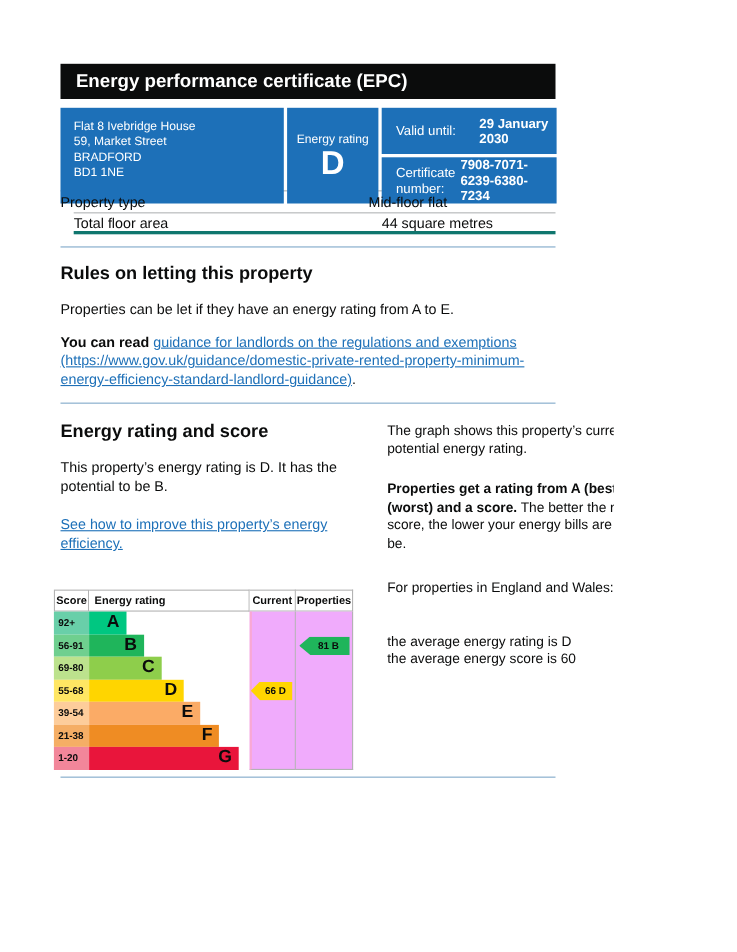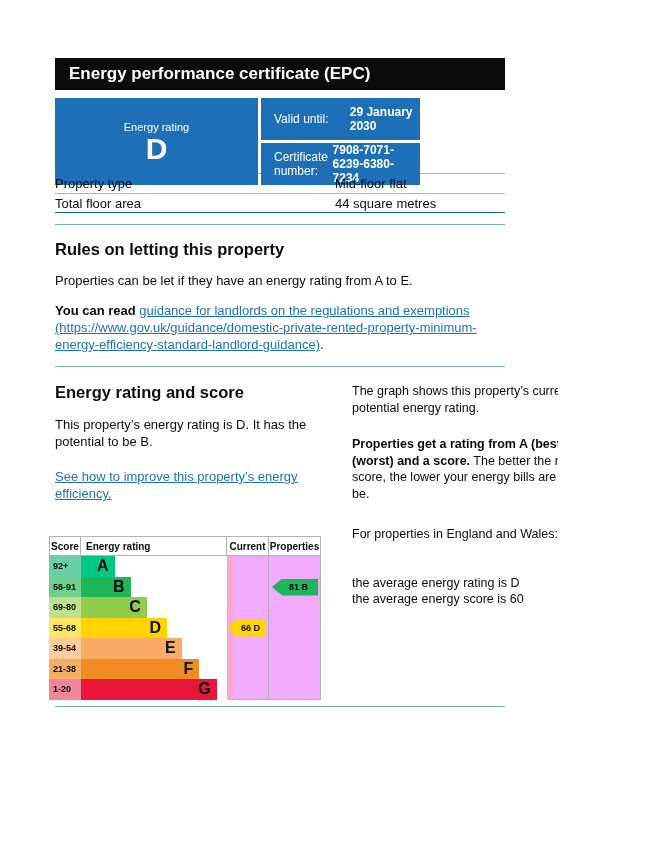--- a/index.html
+++ b/index.html
@@ -42,21 +42,21 @@
   .kv-label { width: 100px; }
   .kv-value { font-weight: bold; }
   
   .prop-table { margin-top: 5px; }
   .prop-row {
     display: flex; align-items: center;
     height: 20px;
     border-top: 1px solid #b1b4b6;
     font-size: 13px;
   }
-  .prop-row:last-child { border-bottom: 1px solid #0f766e; }
+  .prop-row:last-child { border-bottom: 3px solid #0f766e; margin-left: 12px; }
   .prop-label { width: 280px; }
   
   .divider { height: 1px; background: var(--divider, #7fa8c9); }
   .divider.d1 { margin-top: 11px; }
   .divider.d2 { margin-top: 13px; }
   .divider.d3 { margin-top: 6px; }
   h2 { font-size: 16.5px; font-weight: bold; margin-top: 15px; }
   p { font-size: 13px; line-height: 17px; margin-top: 13px; max-width: 562px; }
   .bold { font-weight: bold; }
   a.link { color: var(--link, #1d70b8); text-decoration: underline; cursor: pointer; }
@@ -103,21 +103,21 @@
     padding-right: 6px;
     font-size: 16px; font-weight: bold; color: #0b0c0c;
   }
   .value-col {
     grid-row: 2 / span 7;
     position: relative;
     background: #f0abfc;
     border-bottom: 1px solid #b3b3b3;
     border-right: 1px solid #b3b3b3;
   }
-  .value-col.current { grid-column: 3; border-left: 6px solid #f9a8d4; }
+  .value-col.current { grid-column: 3; border-left: 2px solid #f9a8d4; }
   .value-col.potential { grid-column: 4; }
   .pointer {
     position: absolute;
     right: 2px;
     height: 17px;
     clip-path: polygon(0 50%, 22% 0, 100% 0, 100% 100%, 22% 100%);
     display: flex; align-items: center; justify-content: center;
     padding-left: 7px;
     font-size: 9px; font-weight: bold; color: #0b0c0c;
   }
@@ -125,20 +125,26 @@
 </head>
 <body>
 
 <div class="page">
 
   <div class="banner">
     <span>Energy performance certificate (EPC)</span>
   </div>
 
   <div class="summary-panel">
+    <div class="cell address-cell" id="address-cell">
+        <div>Flat 8 Ivebridge House</div>
+        <div>59, Market Street</div>
+        <div>BRADFORD</div>
+        <div>BD1 1NE</div>
+      </div>
     <div class="cell rating-cell">
       <div class="rating-label">Energy rating</div>
       <div class="rating-letter">D</div>
     </div>
     <div class="right-cells">
       <div class="cell kv">
         <span class="kv-label">Valid until:</span>
         <span class="kv-value">29 January 2030</span>
       </div>
       <div class="cell kv">

